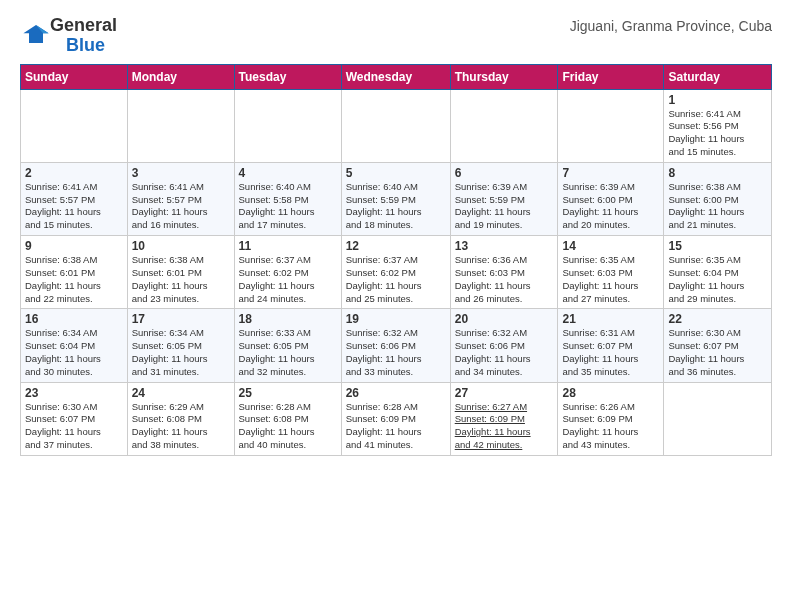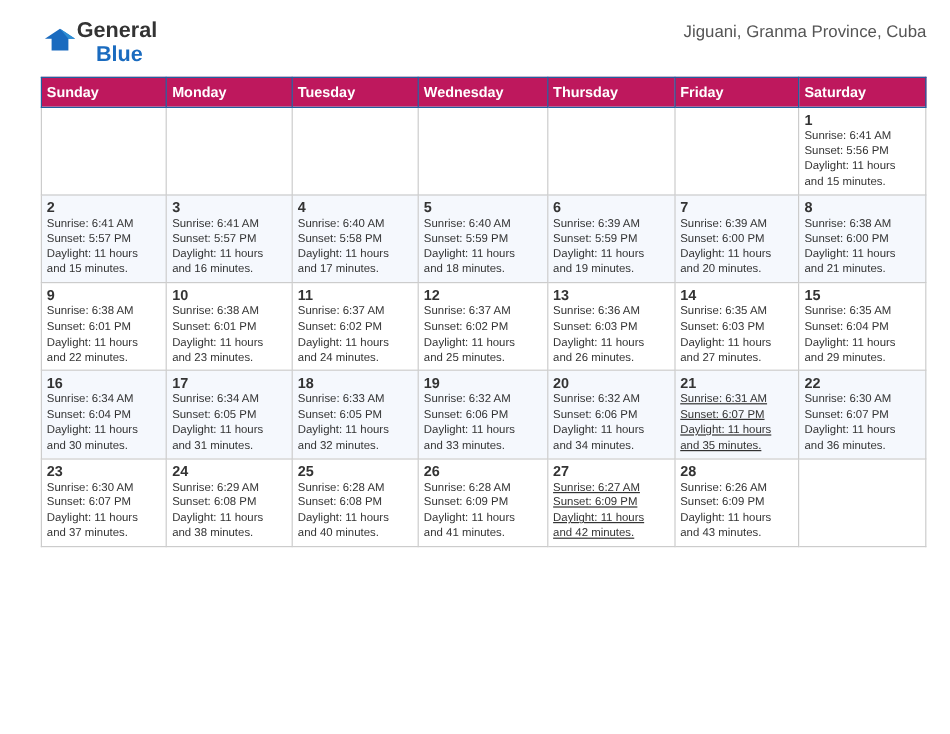--- a/index.html
+++ b/index.html
@@ -5,21 +5,21 @@
     * { box-sizing: border-box; margin: 0; padding: 0; }
     body {
       font-family: Arial, sans-serif;
       background: #fff;
       width: 792px;
       min-height: 612px;
       overflow: hidden;
     }
     .page {
       width: 792px;
-      padding: 16px 20px 10px 34px;
+      padding: 16px 20px 10px 20px;
     }
     .header {
       display: flex;
       justify-content: space-between;
       align-items: flex-start;
       margin-bottom: 8px;
     }
     .logo {
       display: flex;
       align-items: center;
@@ -280,21 +280,21 @@
           </td>
           <td>
             <span class="day-num">20</span>
             <div class="day-info" style="white-space: pre-line;">Sunrise: 6:32 AM
 Sunset: 6:06 PM
 Daylight: 11 hours
 and 34 minutes.</div>
           </td>
           <td>
             <span class="day-num">21</span>
-            <div class="day-info" style="white-space: pre-line; text-decoration: underline;">Sunrise: 6:31 AM
+            <div class="day-info" style="white-space: pre-line;">Sunrise: 6:31 AM
 Sunset: 6:07 PM
 Daylight: 11 hours
 and 35 minutes.</div>
           </td>
           <td>
             <span class="day-num">22</span>
             <div class="day-info" style="white-space: pre-line;">Sunrise: 6:30 AM
 Sunset: 6:07 PM
 Daylight: 11 hours
 and 36 minutes.</div>

